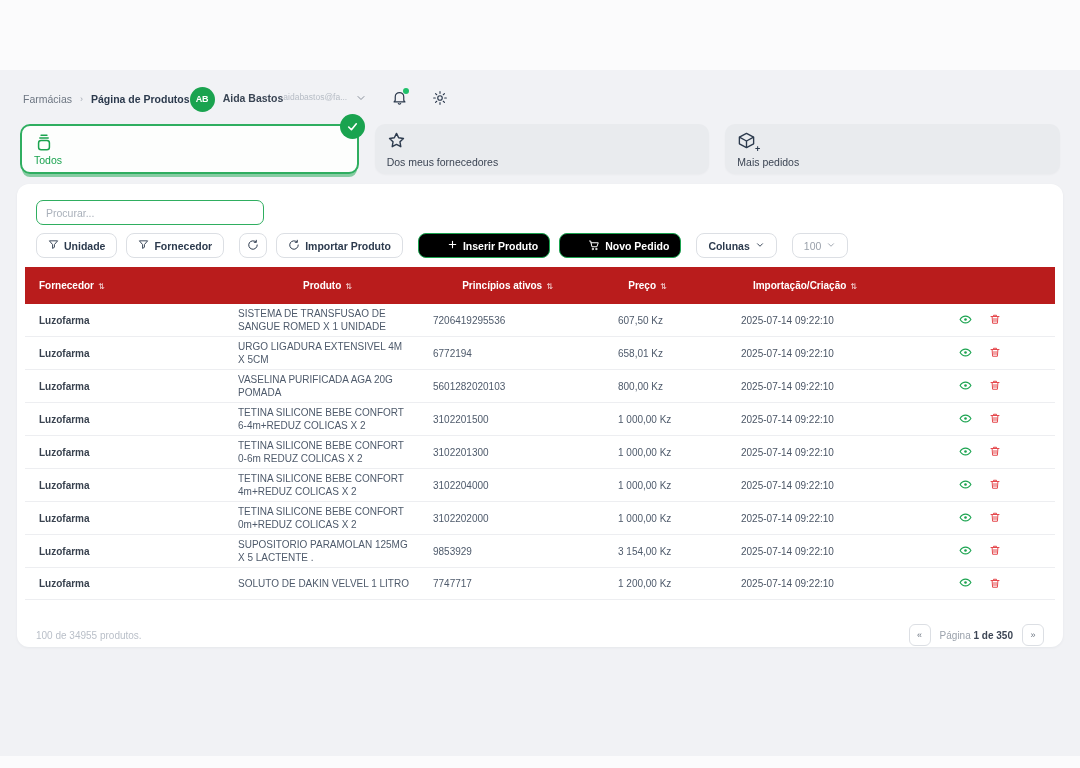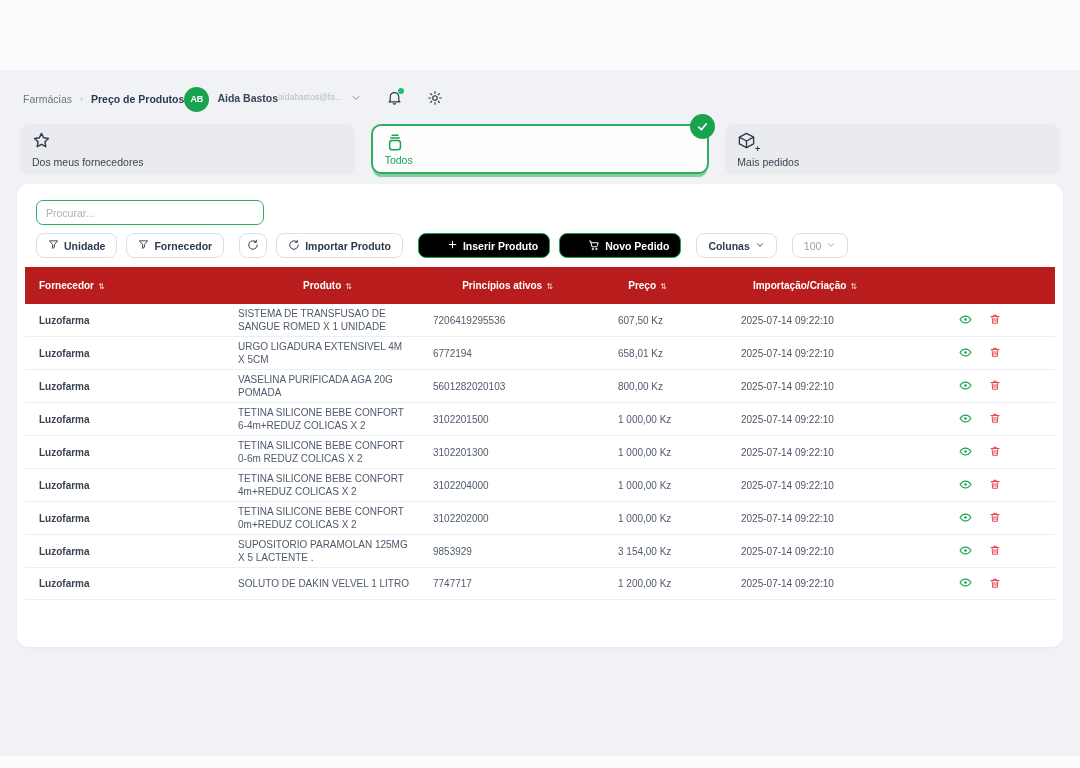--- a/index.html
+++ b/index.html
@@ -80,21 +80,21 @@
 <body>
 
 <div class="app">
   <div class="top-strip"></div>
   <div class="main">
 
     <div class="topbar">
       <div class="breadcrumb">
         <span class="crumb-parent">Farmácias</span>
         <span class="crumb-sep">›</span>
-        <span class="crumb-current">Preço de Produtos</span>
+        <span class="crumb-current">Página de Produtos</span>
       </div>
       <div class="user-cluster">
         <div class="user-chip">
           <div class="avatar">AB</div>
           <div class="user-meta">
             <span class="user-name">Aida Bastos</span>
             <span class="user-email">aidabastos@fa...</span>
           </div>
           <span class="chev">
             <svg width="12" height="12" viewBox="0 0 24 24" fill="none" stroke="currentColor" stroke-width="2" stroke-linecap="round" stroke-linejoin="round">
@@ -116,42 +116,42 @@
             <svg width="16" height="16" viewBox="0 0 24 24" fill="none" stroke="currentColor" stroke-width="1.7" stroke-linecap="round">
                 <circle cx="12" cy="12" r="3.4"></circle>
                 <path d="M12 2.5v2.5M12 19v2.5M2.5 12H5M19 12h2.5M5.3 5.3l1.8 1.8M16.9 16.9l1.8 1.8M18.7 5.3l-1.8 1.8M7.1 16.9l-1.8 1.8"></path>
               </svg>
           </span>
         </button>
       </div>
     </div>
 
     <div class="cards">
-      <div class="card gray">
-        <span class="card-icon">
-          <svg width="19" height="19" viewBox="0 0 24 24" fill="none" stroke="currentColor" stroke-width="1.8" stroke-linejoin="round">
-              <path d="M12 3l2.7 5.5 6.1.9-4.4 4.3 1 6.1L12 17l-5.4 2.8 1-6.1L3.2 9.4l6.1-.9z"></path>
-            </svg>
-        </span>
-        <span class="card-label">Dos meus fornecedores</span>
-      </div>
       <div class="card selected">
         <span class="card-icon">
           <svg width="20" height="20" viewBox="0 0 24 24" fill="none" stroke="currentColor" stroke-width="1.8" stroke-linecap="round">
               <path d="M8.5 2.8h7"></path>
               <path d="M7 6h10"></path>
               <rect x="5.5" y="9" width="13" height="11" rx="3"></rect>
             </svg>
         </span>
         <span class="card-label">Todos</span>
         <span class="check-badge">
           <svg width="13" height="13" viewBox="0 0 24 24" fill="none" stroke="#fff" stroke-width="3" stroke-linecap="round" stroke-linejoin="round">
               <polyline points="5 13 10 18 19 7"></polyline>
             </svg>
         </span>
+      </div>
+      <div class="card gray">
+        <span class="card-icon">
+          <svg width="19" height="19" viewBox="0 0 24 24" fill="none" stroke="currentColor" stroke-width="1.8" stroke-linejoin="round">
+              <path d="M12 3l2.7 5.5 6.1.9-4.4 4.3 1 6.1L12 17l-5.4 2.8 1-6.1L3.2 9.4l6.1-.9z"></path>
+            </svg>
+        </span>
+        <span class="card-label">Dos meus fornecedores</span>
       </div>
       <div class="card gray">
         <span class="card-icon boxplus-wrap">
           <svg width="19" height="19" viewBox="0 0 24 24" fill="none" stroke="currentColor" stroke-width="1.7" stroke-linejoin="round">
               <path d="M21 7.8l-9-4.8-9 4.8v8.4l9 4.8 9-4.8z"></path>
               <path d="M3 7.8l9 4.8 9-4.8"></path>
               <path d="M12 12.6V21"></path>
             </svg>
           <span class="boxplus-plus">+</span>
         </span>
@@ -467,17 +467,28 @@
                       <path d="M6.2 7l1 13.5h9.6l1-13.5"></path>
                       <path d="M10 11v6M14 11v6"></path>
                     </svg>
         </span>
       </span>
     </td>
   </tr>
 </tbody>
       </table>
 
+      <div class="panel-footer">
+        <span class="summary">100 de 34955 produtos.</span>
+        <div class="pagination">
+          <button class="page-btn">«</button>
+          <span class="page-text">
+            <span>Página</span>
+            <b>1 de 350</b>
+          </span>
+          <button class="page-btn">»</button>
+        </div>
+      </div>
     </div>
 
   </div>
   <div class="bottom-strip"></div>
 </div>
 
 </body></html>

